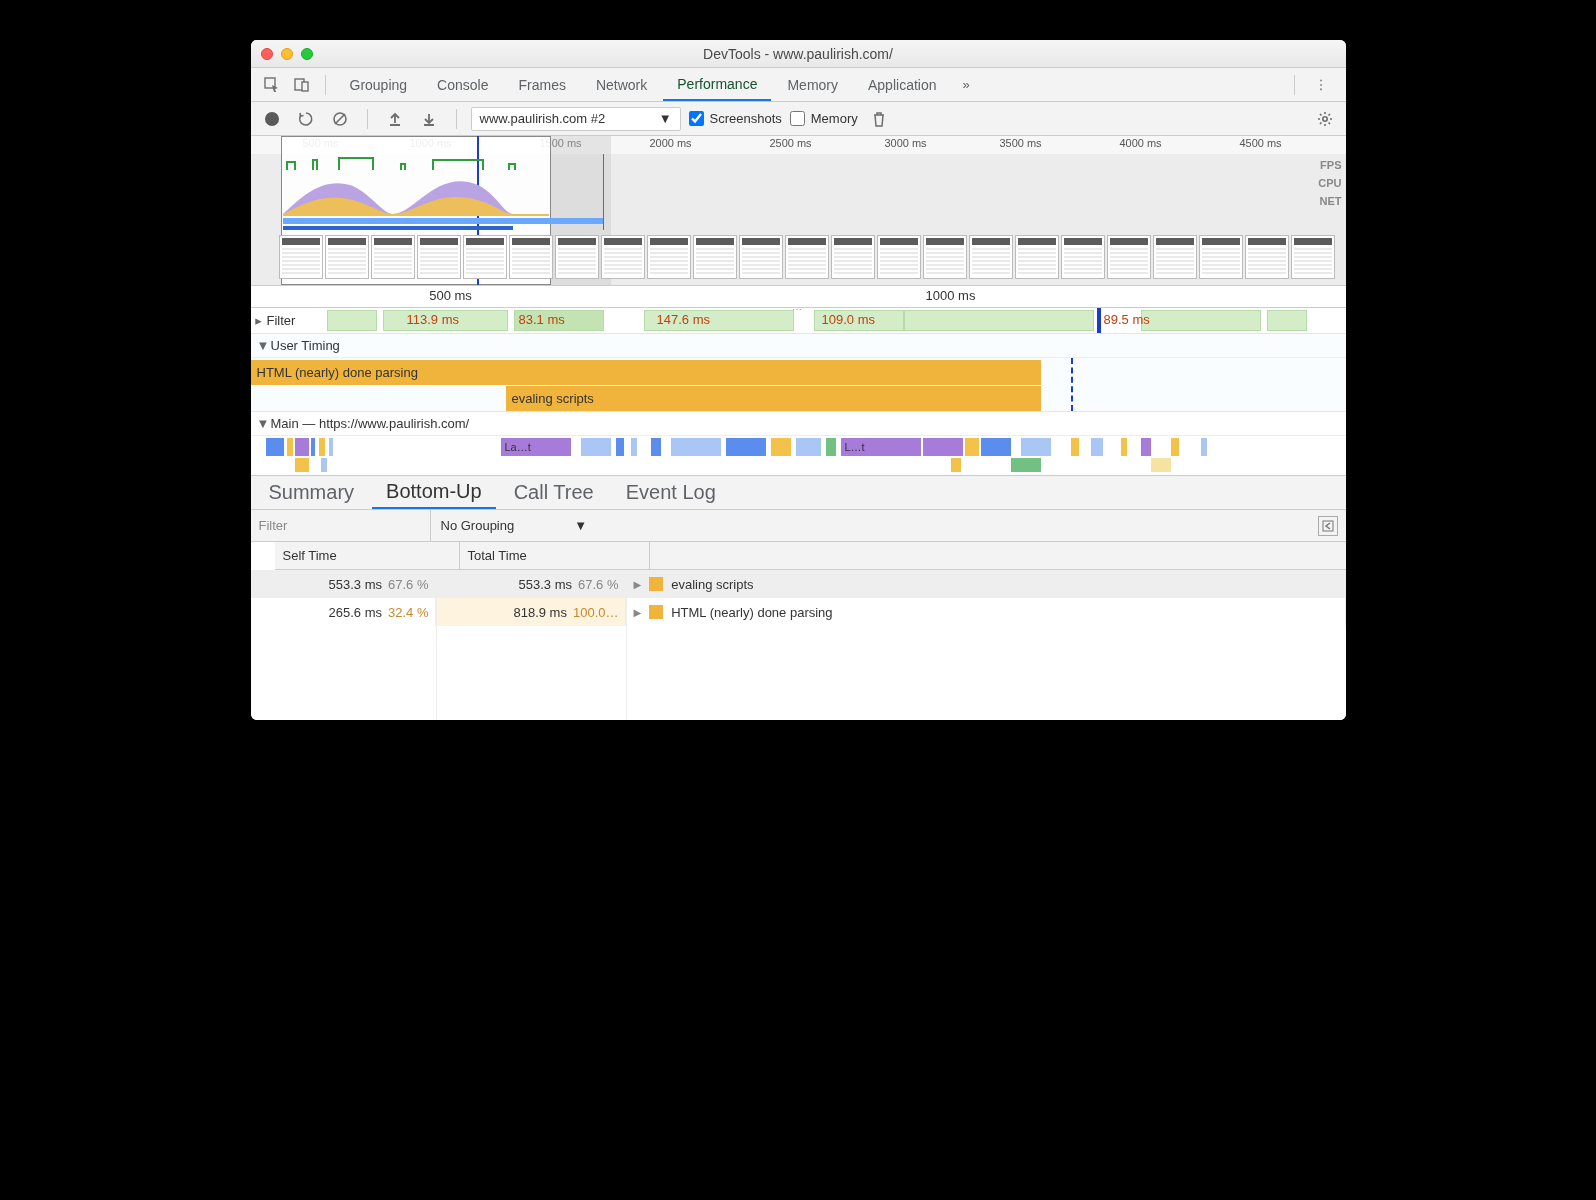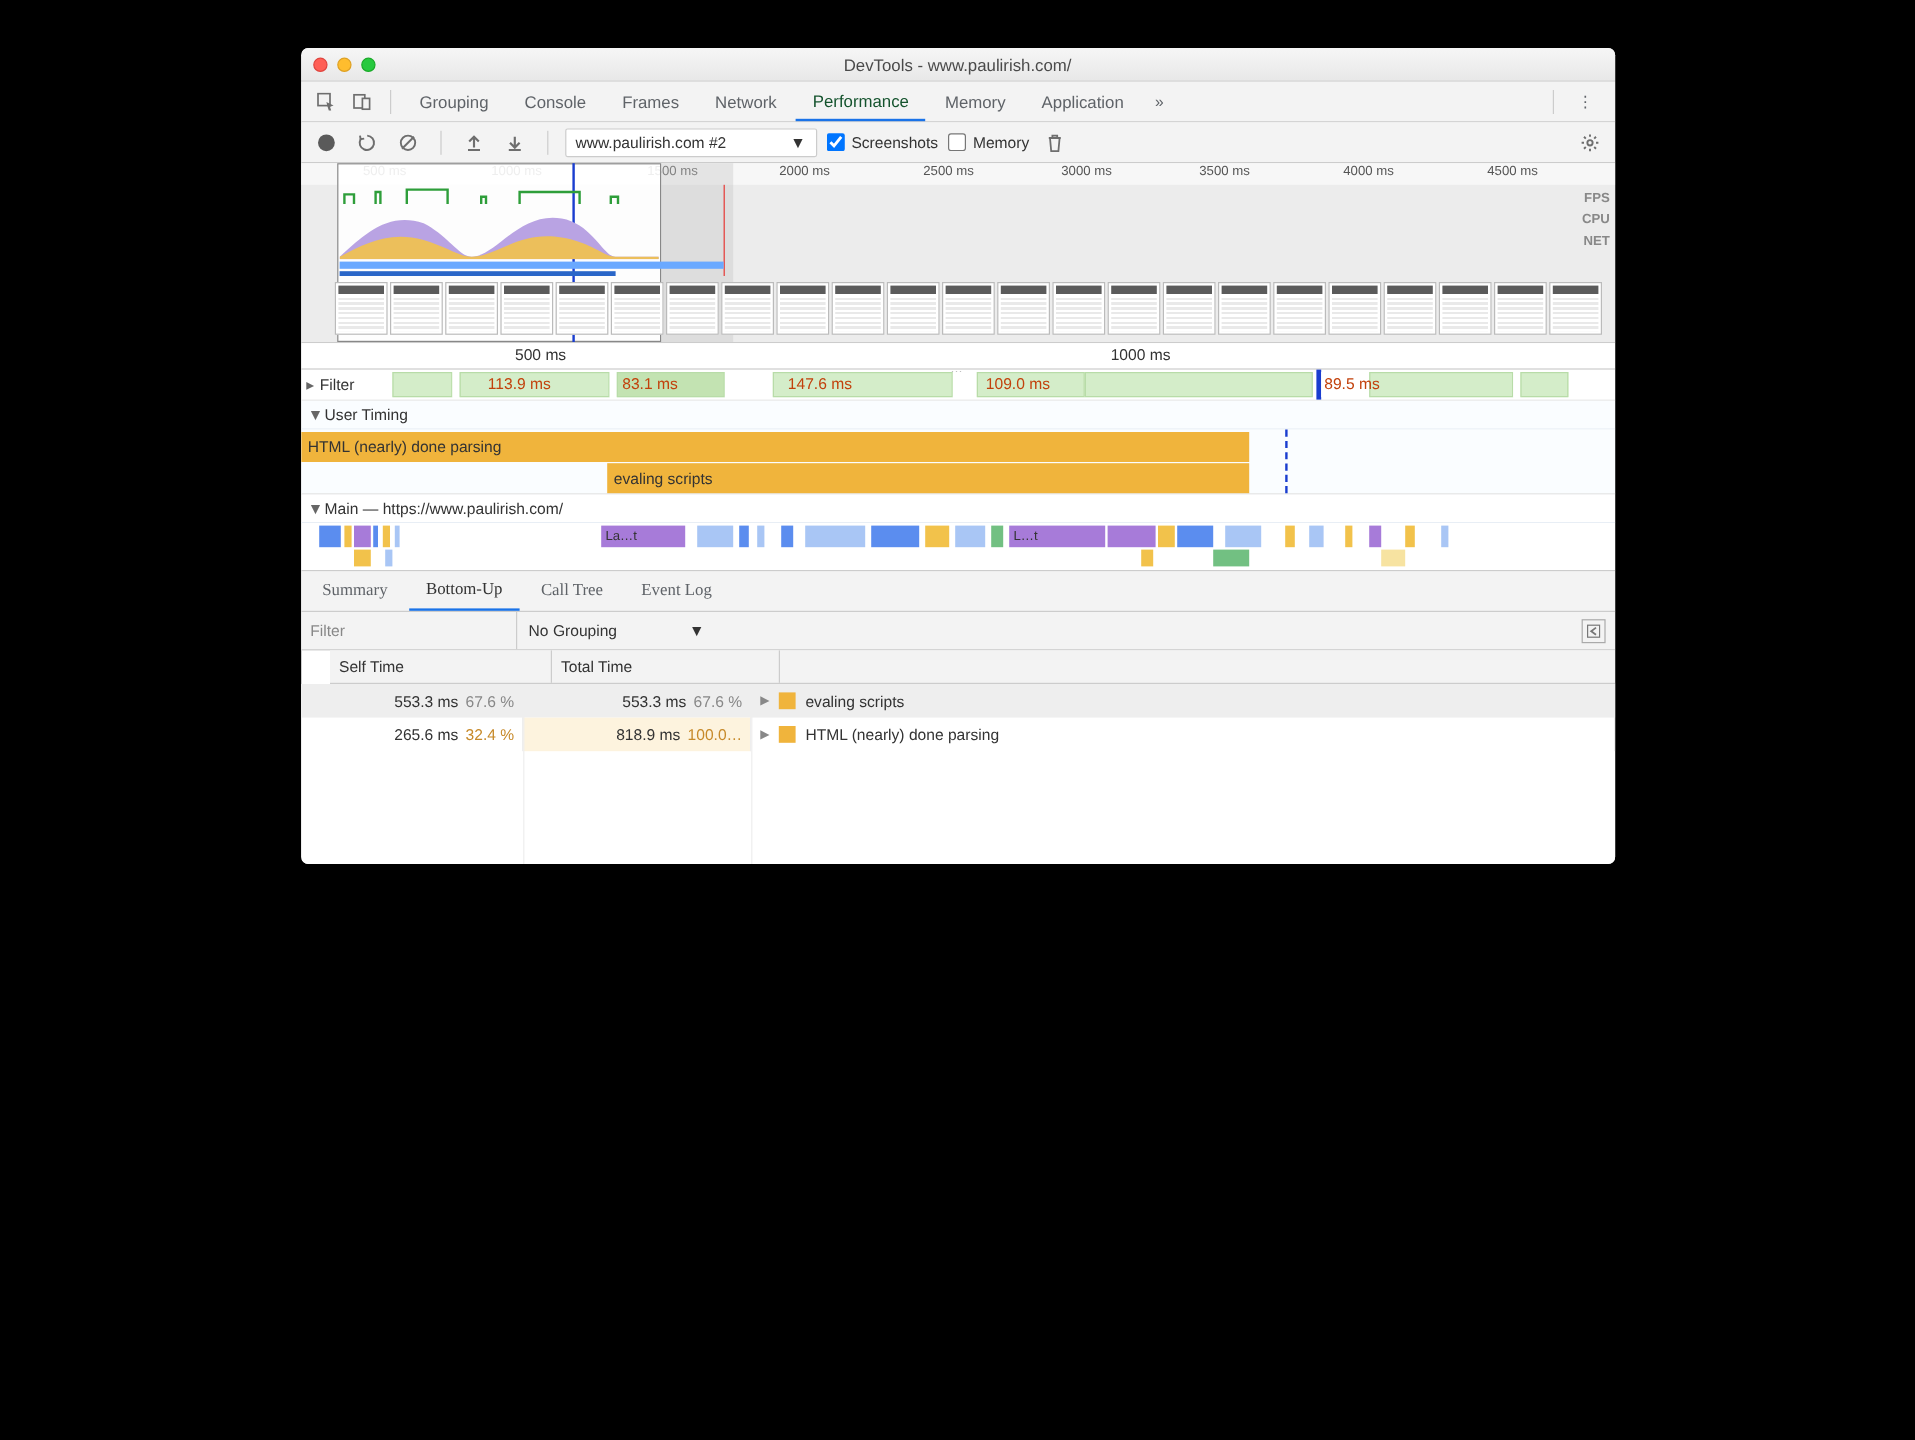--- a/index.html
+++ b/index.html
@@ -91,21 +91,21 @@
   .section-hdr{height:24px;display:flex;align-items:center;background:#fafdff;border-bottom:1px solid #e8eef5;padding-left:4px;}
   .ut-body{position:relative;height:54px;background:#fafdff;border-bottom:1px solid #e5e5e5;}
   .ut-bar{position:absolute;height:25px;background:#f0b43c;color:#333;font-size:13px;display:flex;align-items:center;padding-left:6px;overflow:hidden;white-space:nowrap;}
   .ut-dash{position:absolute;top:0;bottom:0;border-left:2px dashed #1a3dcf;}
   
   .main-body{height:40px;background:#fff;position:relative;border-bottom:1px solid #ccc;overflow:hidden;}
   .mslice{position:absolute;top:2px;height:18px;}
   .mslice.s2{top:22px;height:14px;}
   
   .dtabs{height:34px;display:flex;align-items:center;gap:4px;padding:0 4px;border-bottom:1px solid #ccc;background:#f3f3f3;}
-  .dtab{padding:0 14px;height:100%;display:flex;align-items:center;color:#5f6368;font-size:14px;cursor:pointer;font-family:Liberation Serif, serif;}
+  .dtab{padding:0 14px;height:100%;display:flex;align-items:center;color:#5f6368;font-size:20px;cursor:pointer;}
   .dtab.active{color:#333;border-bottom:2px solid #1a73e8;}
   
   .filterrow{height:32px;display:flex;align-items:center;border-bottom:1px solid #ccc;background:#f3f3f3;}
   .filterbox{width:180px;height:100%;border-right:1px solid #ccc;display:flex;align-items:center;padding:0 8px;color:#888;}
   .groupsel{display:flex;align-items:center;gap:60px;padding:0 10px;color:#333;}
   .stack-btn{margin-left:auto;margin-right:8px;width:20px;height:20px;border:1px solid #aaa;display:flex;align-items:center;justify-content:center;color:#555;}
   
   .thead{height:28px;display:flex;border-bottom:1px solid #ccc;background:#f3f3f3;margin-left:24px;}
   .th{display:flex;align-items:center;padding:0 8px;border-right:1px solid #ccc;color:#333;}
   .th.self{width:185px;}

